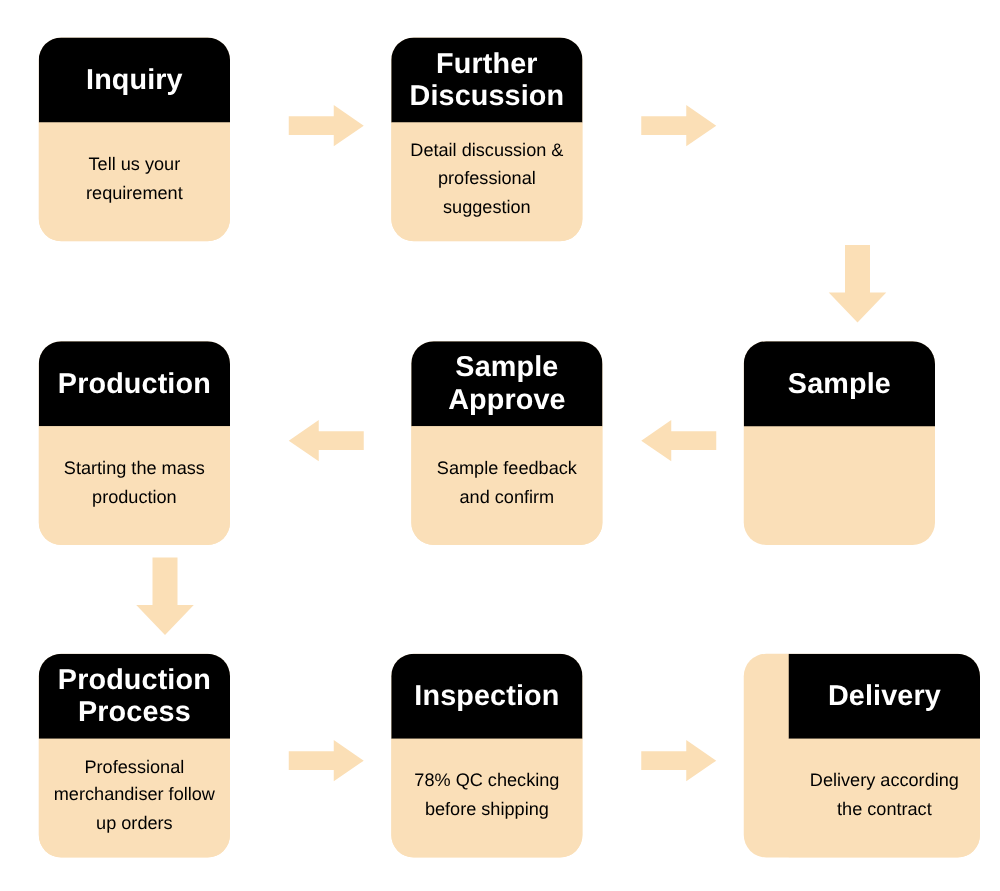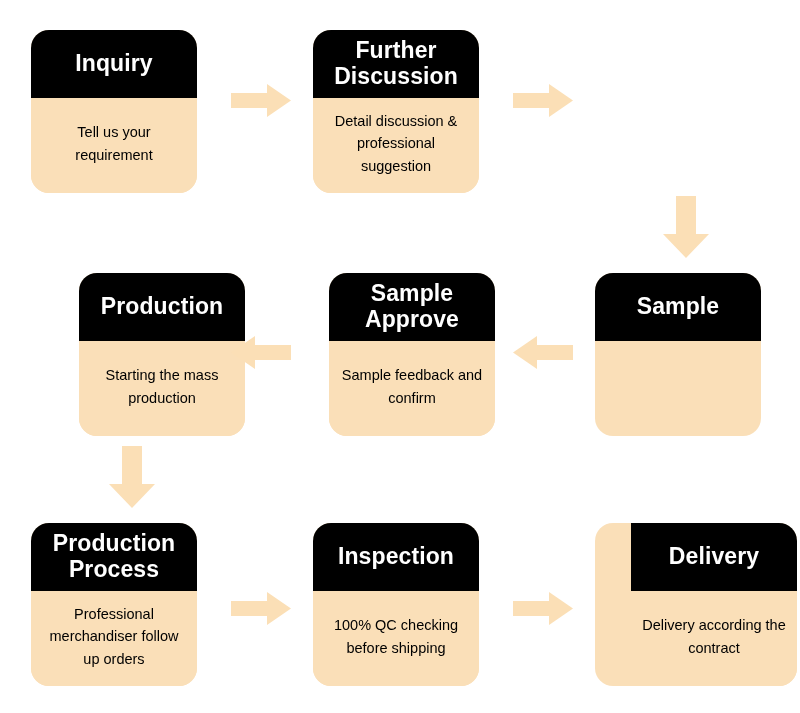--- a/index.html
+++ b/index.html
@@ -15,21 +15,21 @@
   }
   #flow-root {
     position: relative;
     width: 800px;
     height: 713px;
   }
 
   
   .card {
     position: absolute;
-    width: 166px;
+    width: 153px;
     height: 163px;
     border-radius: 18px;
     overflow: hidden;
     background: #fadfb8;
     display: flex;
     flex-direction: column;
   }
   .card-header {
     height: 68px;
     background: #000000;
@@ -99,21 +99,21 @@
     </svg>
   </div>
 
 
   <div class="arrow" style="left:663px; top:196px;">
     <svg width="46" height="62" viewBox="0 0 46 62" aria-hidden="true">
       <polygon points="13,0 33,0 33,38 46,38 23,62 0,38 13,38" fill="#fbdfb6"></polygon>
     </svg>
   </div>
 
-  <div class="card" style="left:31px; top:273px;margin-left:48px;">
+  <div class="card" style="left:31px; top:273px;">
     <div class="card-header">Production</div>
     <div class="card-body">Starting the mass production</div>
   </div>
 
   <div class="arrow" style="left:231px; top:336px;">
     <svg width="60" height="33" viewBox="0 0 60 33" aria-hidden="true">
       <polygon points="60,9 24,9 24,0 0,16.5 24,33 24,24 60,24" fill="#fbdfb6"></polygon>
     </svg>
   </div>
 
@@ -144,21 +144,21 @@
   </div>
 
   <div class="arrow" style="left:231px; top:592px;">
     <svg width="60" height="33" viewBox="0 0 60 33" aria-hidden="true">
       <polygon points="0,9 36,9 36,0 60,16.5 36,33 36,24 0,24" fill="#fbdfb6"></polygon>
     </svg>
   </div>
 
   <div class="card" style="left:313px; top:523px;">
     <div class="card-header">Inspection</div>
-    <div class="card-body">100% QC checking before shipping</div>
+    <div class="card-body">78% QC checking before shipping</div>
   </div>
 
   <div class="arrow" style="left:513px; top:592px;">
     <svg width="60" height="33" viewBox="0 0 60 33" aria-hidden="true">
       <polygon points="0,9 36,9 36,0 60,16.5 36,33 36,24 0,24" fill="#fbdfb6"></polygon>
     </svg>
   </div>
 
   <div class="card" style="left:595px; top:523px;padding-left:36px;">
     <div class="card-header">Delivery</div>

